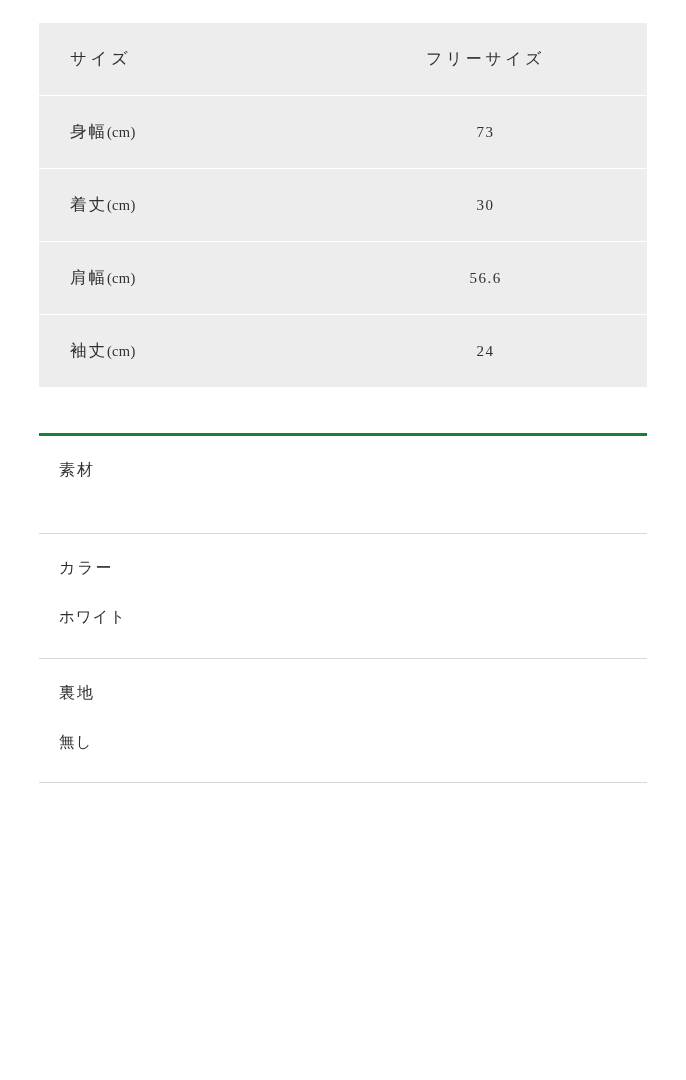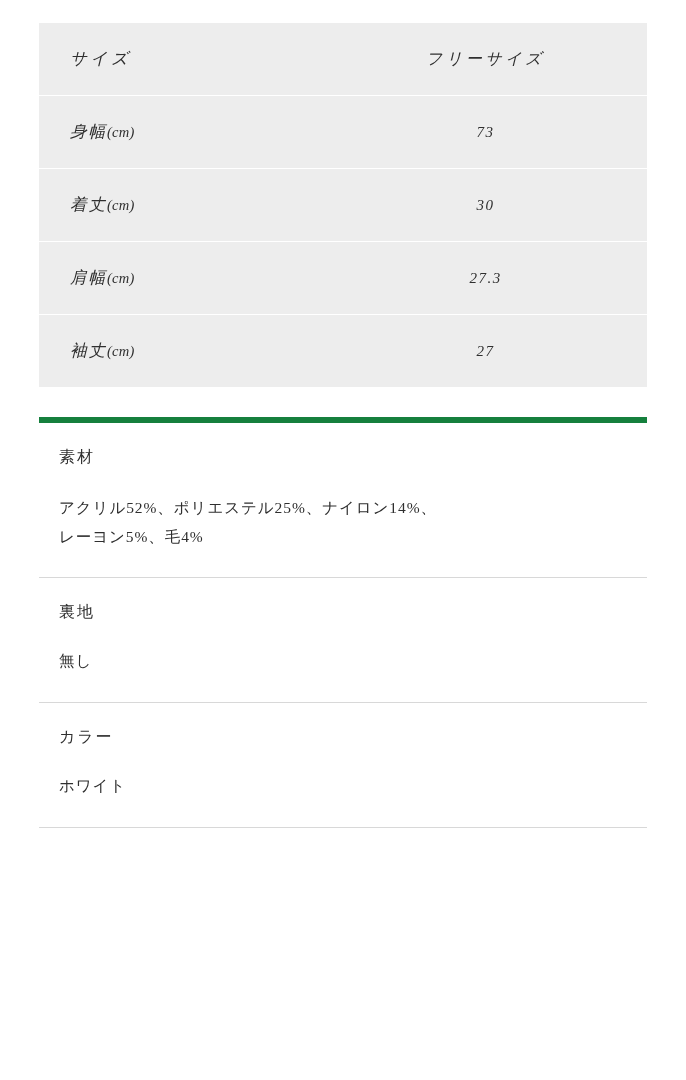--- a/index.html
+++ b/index.html
@@ -25,21 +25,20 @@
   
   .size-table {
     margin: 22px 39px 0 39px;
     border-collapse: separate;
     border-spacing: 0 1px;
     width: 608px;
     table-layout: fixed;
   }
   .size-table tr {
     background: #3b82f6;
-    font-style: italic;
   }
   .size-table td {
     background: #ededed;
     height: 72px;
     vertical-align: middle;
     padding: 0;
     border: 0;
   }
   .size-table td.label {
     padding-left: 31px;
@@ -64,23 +63,23 @@
     letter-spacing: 0.22em;
   }
   .size-table td .unit {
     font-size: 14.5px;
     letter-spacing: 0.02em;
     text-align: center;
   }
 
   
   .spec-list {
-    margin: 29px 39px 0 39px;
+    margin: 45px 39px 0 39px;
     width: 608px;
-    border-top: 6px solid #15803d;
+    border-top: 3px solid #15803d;
   }
   .spec-row {
     border-bottom: 1px solid #d8d8d8;
     padding: 24px 0 26px 20px;
   }
   .spec-term {
     font-size: 16px;
     letter-spacing: 0.12em;
     color: #2f2f2f;
     margin-bottom: 26px;
@@ -113,51 +112,47 @@
         <td class="value">73</td>
       </tr>
 
       <tr>
         <td class="label"><span>着丈</span><span class="unit">(cm)</span></td>
         <td class="value">30</td>
       </tr>
 
       <tr>
         <td class="label"><span>肩幅</span><span class="unit">(cm)</span></td>
-        <td class="value">27.3</td>
+        <td class="value">56.6</td>
       </tr>
 
       <tr>
         <td class="label"><span>袖丈</span><span class="unit">(cm)</span></td>
-        <td class="value">27</td>
+        <td class="value">24</td>
       </tr>
 
 
     </tbody>
   </table>
 
   <div class="spec-list">
 
     <div class="spec-row">
       <div class="spec-term">素材</div>
+    </div>
+
+    <div class="spec-row tight">
+      <div class="spec-term">カラー</div>
       <div class="spec-desc">
-        <span class="ln">アクリル52%、ポリエステル25%、ナイロン14%、</span>
-        <span class="ln">レーヨン5%、毛4%</span>
+        <span class="ln">ホワイト</span>
       </div>
     </div>
 
     <div class="spec-row tight">
       <div class="spec-term">裏地</div>
       <div class="spec-desc">
         <span class="ln">無し</span>
       </div>
     </div>
 
-    <div class="spec-row tight">
-      <div class="spec-term">カラー</div>
-      <div class="spec-desc">
-        <span class="ln">ホワイト</span>
-      </div>
-    </div>
-
   </div>
 
 </div>
 
 </body></html>

